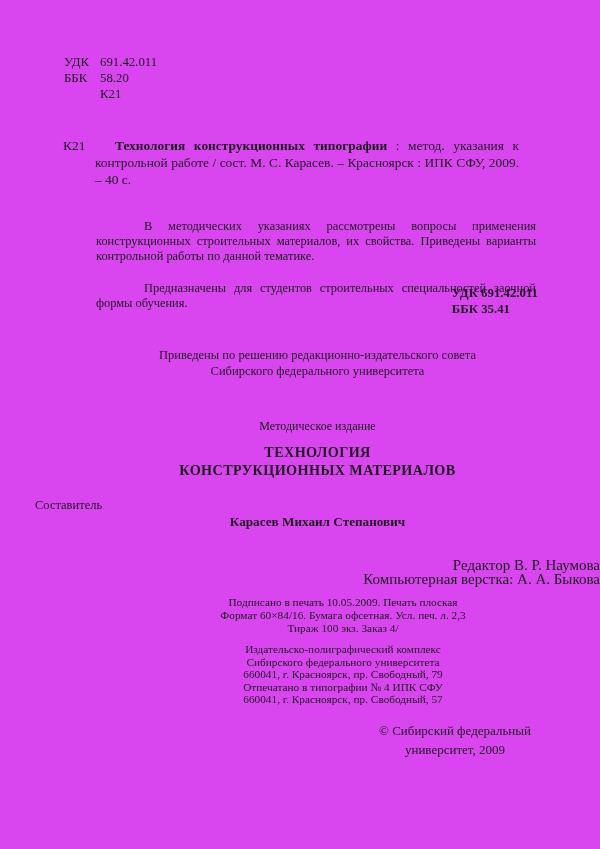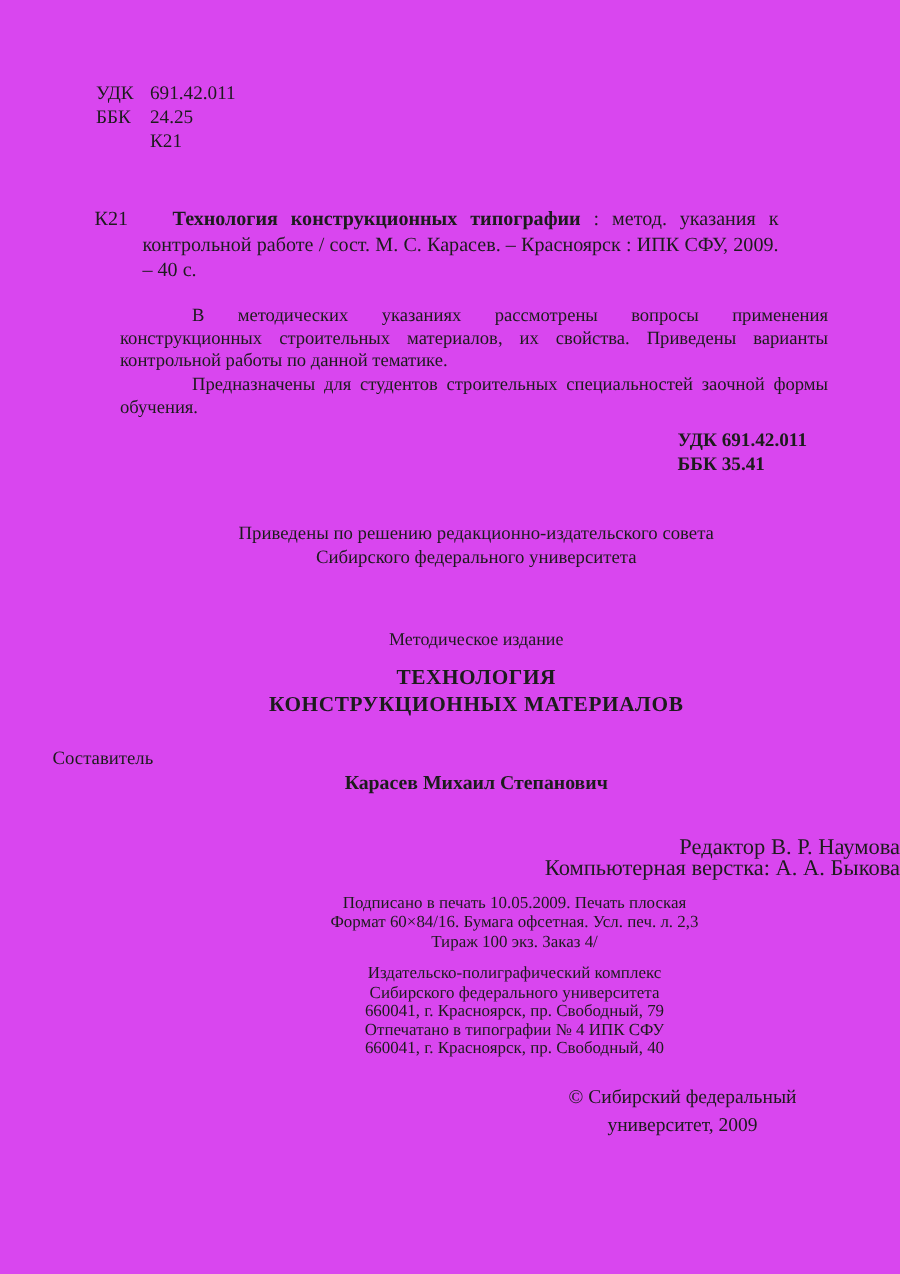--- a/index.html
+++ b/index.html
@@ -26,21 +26,21 @@
 
   
   .entry-code{top:138px;left:63px;font-size:13.4px;}
   .entry{top:137px;left:95px;width:424px;font-size:13.4px;line-height:17px;
          text-align:justify;text-indent:20px;}
   .entry .bold{font-weight:bold;}
 
   
   .annotation{top:203px;left:80px;width:472px;font-size:12.4px;line-height:15.2px;
               text-align:justify;}
-  .annotation p{margin:0;text-indent:48px;}
+  .annotation p{margin:16px;text-indent:48px;}
 
   
   .udk-right{top:286px;right:62px;font-size:12.8px;line-height:15.5px;
              font-weight:bold;text-align:left;}
 
   
   .resolution{top:347px;left:35px;width:565px;font-size:12.5px;line-height:16px;
               text-align:center;}
 
   
@@ -68,21 +68,21 @@
 
 <div class="page">
 
   <div class="abs udk-block">
     <div class="row">
       <span class="lbl">УДК</span>
       <span class="val">691.42.011</span>
     </div>
     <div class="row">
       <span class="lbl">ББК</span>
-      <span class="val">24.25</span>
+      <span class="val">58.20</span>
     </div>
     <div class="row">
       <span class="lbl"></span>
       <span class="val">К21</span>
     </div>
   </div>
 
   <div class="abs entry-code">К21</div>
   <div class="abs entry">
     <span class="bold">Технология конструкционных типографии</span><span> : метод. указания к контрольной работе / сост. М. С. Карасев. – Красноярск : ИПК СФУ, 2009. – 40 с.</span>
@@ -122,18 +122,18 @@
     <div>Подписано в печать 10.05.2009. Печать плоская</div>
     <div>Формат 60×84/16. Бумага офсетная. Усл. печ. л. 2,3</div>
     <div>Тираж 100 экз. Заказ 4/</div>
   </div>
 
   <div class="abs publisher">
     <div>Издательско-полиграфический комплекс</div>
     <div>Сибирского федерального университета</div>
     <div>660041, г. Красноярск, пр. Свободный, 79</div>
     <div>Отпечатано в типографии № 4 ИПК СФУ</div>
-    <div>660041, г. Красноярск, пр. Свободный, 40</div>
+    <div>660041, г. Красноярск, пр. Свободный, 57</div>
   </div>
 
   <div class="abs copyright">© Сибирский федеральный университет, 2009</div>
 
 </div>
 
 </body></html>

